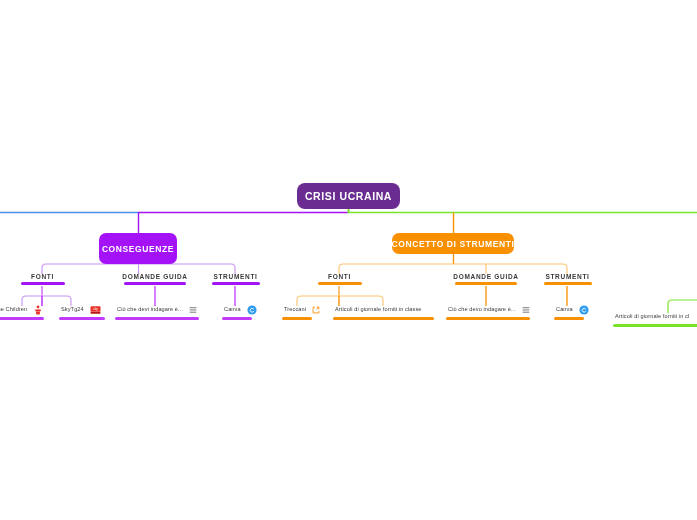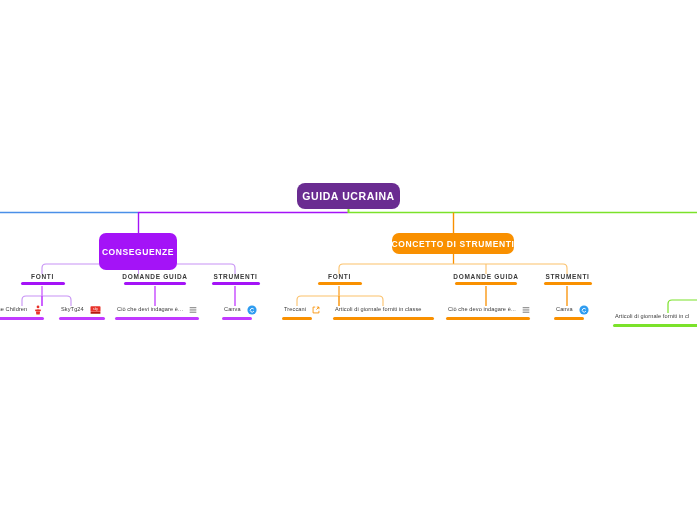--- a/index.html
+++ b/index.html
@@ -38,21 +38,21 @@
   }
   .pill.root {
     left: 297px; top: 183px;
     width: 103px; height: 26px;
     background: #6A2C91;
     font-size: 10.5px;
     border-radius: 8px;
   }
   .pill.branch-purple {
     left: 99px; top: 233px;
-    width: 78px; height: 37px;
+    width: 78px; height: 31px;
     background: #A413F7;
     font-size: 8.5px;
   }
   .pill.branch-orange {
     left: 392px; top: 233px;
     width: 122px; height: 21px;
     background: #F99000;
     font-size: 8.5px;
   }
 
@@ -140,21 +140,21 @@
     <path d="M339,296 L339,306" stroke="#F99000" stroke-width="1.4" fill="none"></path>
 
     <path d="M486,286 L486,306" stroke="#F99000" stroke-width="1.3" fill="none"></path>
 
     <path d="M567,286 L567,306" stroke="#F99000" stroke-width="1.3" fill="none"></path>
 
     <path d="M697,300 L672,300 Q668,300 668,304 L668,313" stroke="#7BE22A" stroke-width="1.2" fill="none"></path>
   </svg>
 
   <div class="pill root">
-    <span>GUIDA UCRAINA</span>
+    <span>CRISI UCRAINA</span>
   </div>
 
   <div class="pill branch-purple">
     <span>CONSEGUENZE</span>
   </div>
 
   <div class="uline cat p" style="left:20px; top:273px; width:45px;">
     <span class="txt">FONTI</span>
     <span class="bar" style="width:44px;"></span>
   </div>

